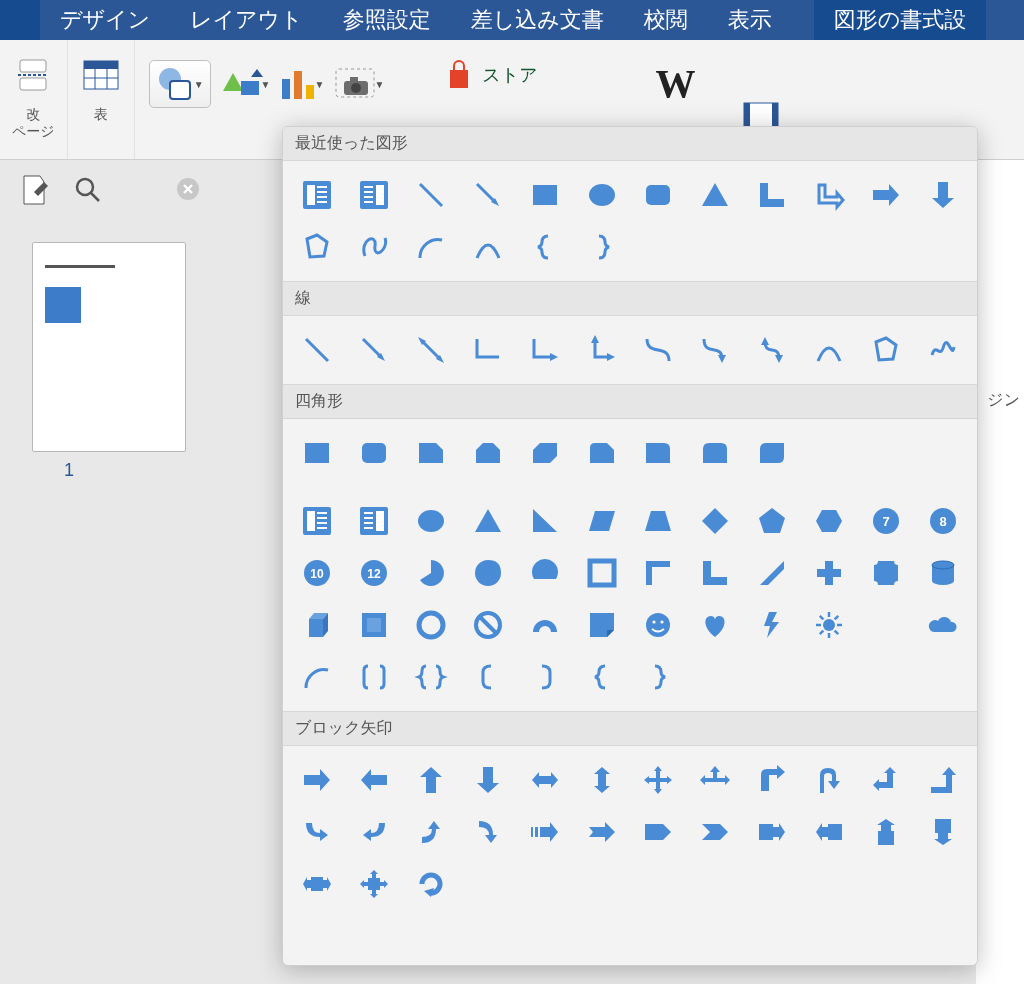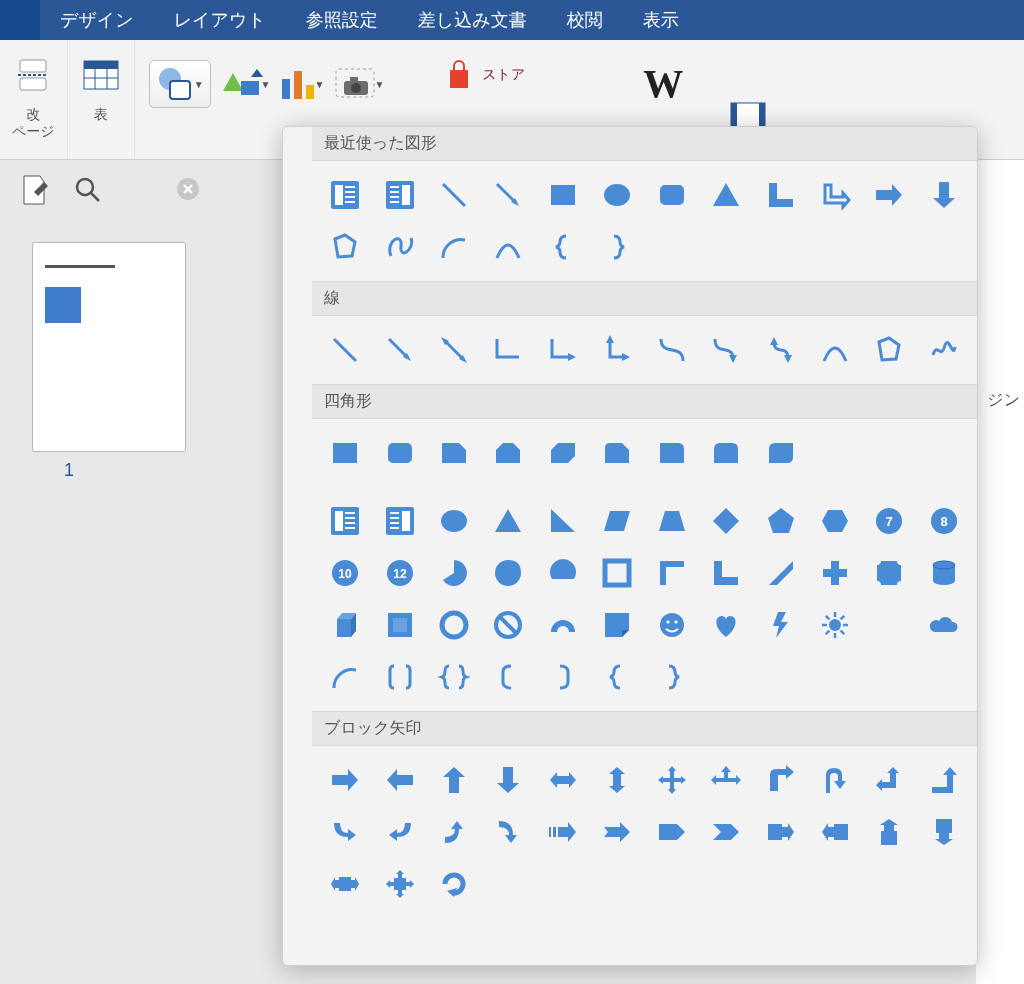--- a/index.html
+++ b/index.html
@@ -11,21 +11,21 @@
     overflow: hidden;
     position: relative;
   }
 
   
   .ribbon-tabs {
     display: flex;
     background: #2b5797; 
     height: 40px;
     color: #fff;
-    font-size: 18px;
+    font-size: 22px;
     align-items: stretch;
     overflow: hidden;
     font-family: Liberation Serif, serif;
   }
   .ribbon-tab {
     padding: 8px 20px;
     display: flex;
     align-items: center;
     cursor: pointer;
     white-space: nowrap;
@@ -92,21 +92,20 @@
     border: 1px solid #cfcfcf;
     border-radius: 6px;
     box-shadow: 0 4px 24px rgba(0,0,0,.25);
     overflow: hidden;
     display: flex;
     flex-direction: column;
   }
   .shapes-scroll {
     overflow-y: auto;
     flex: 1;
-    margin-left: 29px;
   }
   .section-header {
     background: #e6e6e6;
     border-top: 1px solid #d7d7d7;
     border-bottom: 1px solid #d7d7d7;
     padding: 6px 12px;
     font-size: 16px;
     color: #555;
   }
   .section-header:first-child { border-top: none; }
@@ -217,20 +216,21 @@
 <body>
 
 <div class="ribbon-tabs">
   <div class="ribbon-tab active" style="width:30px;"></div>
   <div class="ribbon-tab">デザイン</div>
   <div class="ribbon-tab">レイアウト</div>
   <div class="ribbon-tab">参照設定</div>
   <div class="ribbon-tab">差し込み文書</div>
   <div class="ribbon-tab">校閲</div>
   <div class="ribbon-tab">表示</div>
+  <div class="ribbon-tab active" style="margin-left:22px;">図形の書式設</div>
 </div>
 
 <div class="ribbon-toolbar">
 
   <div class="tool-group">
     <div class="tool-icon-big">
       <svg width="34" height="34">
           <rect x="4" y="2" width="26" height="12" rx="2" fill="#fff" stroke="#999"></rect>
           <rect x="4" y="20" width="26" height="12" rx="2" fill="#fff" stroke="#999"></rect>
           <line x1="2" y1="17" x2="32" y2="17" stroke="#2b5797" stroke-width="2" stroke-dasharray="3 2"></line>
@@ -290,21 +290,21 @@
         </svg>
       <span class="caret">▼</span>
     </div>
   </div>
 
   <div class="tool-inline noborder" style="margin-left:34px;">
     <svg width="26" height="30">
         <path d="M4 10 H22 V28 H4 Z" fill="#e2432a"></path>
         <path d="M8 10 V6 a5 5 0 0 1 10 0 V10" fill="none" stroke="#e2432a" stroke-width="2"></path>
       </svg>
-    <span style="font-size:14px;color:#7f1d1d;">ストア</span>
+    <span style="font-size:18px;color:#14532d;">ストア</span>
   </div>
 
   <div class="tool-inline noborder" style="margin-left:90px;">
     <span style="font-family:serif;font-size:40px;font-weight:bold;color:#222;">W</span>
   </div>
 
   <div class="tool-group noborder" style="margin-left:18px;">
     <div class="tool-icon-big">
       <svg width="36" height="34">
           <rect x="1" y="1" width="34" height="32" fill="#fff" stroke="#2b5797"></rect>

